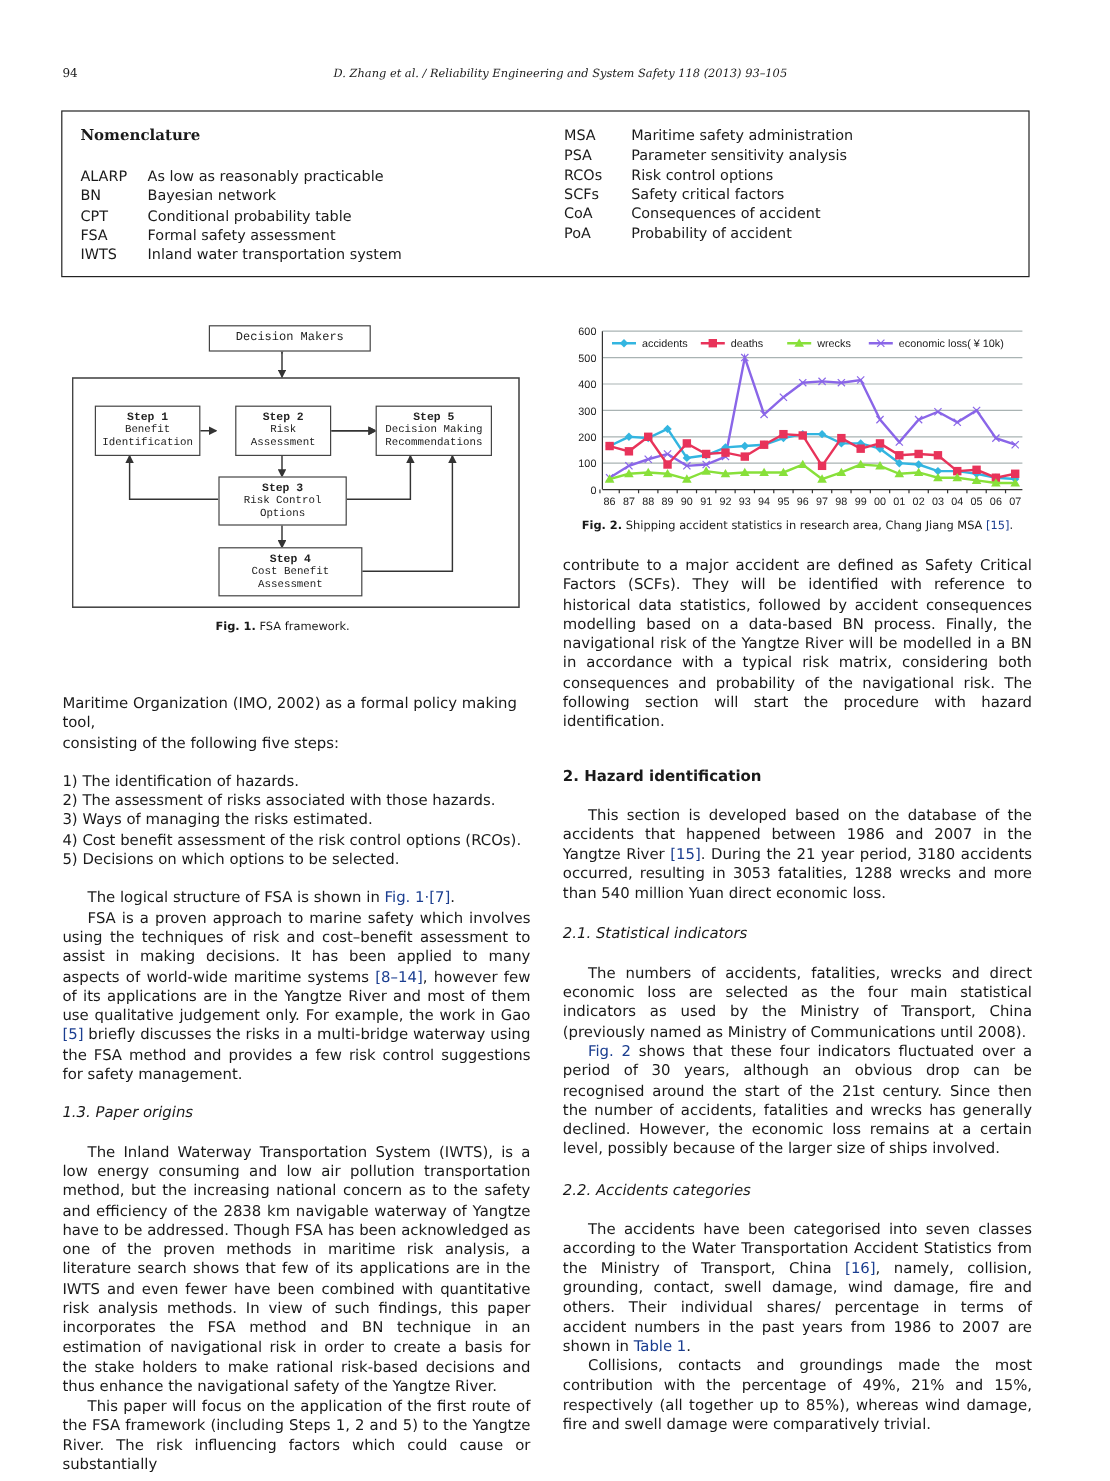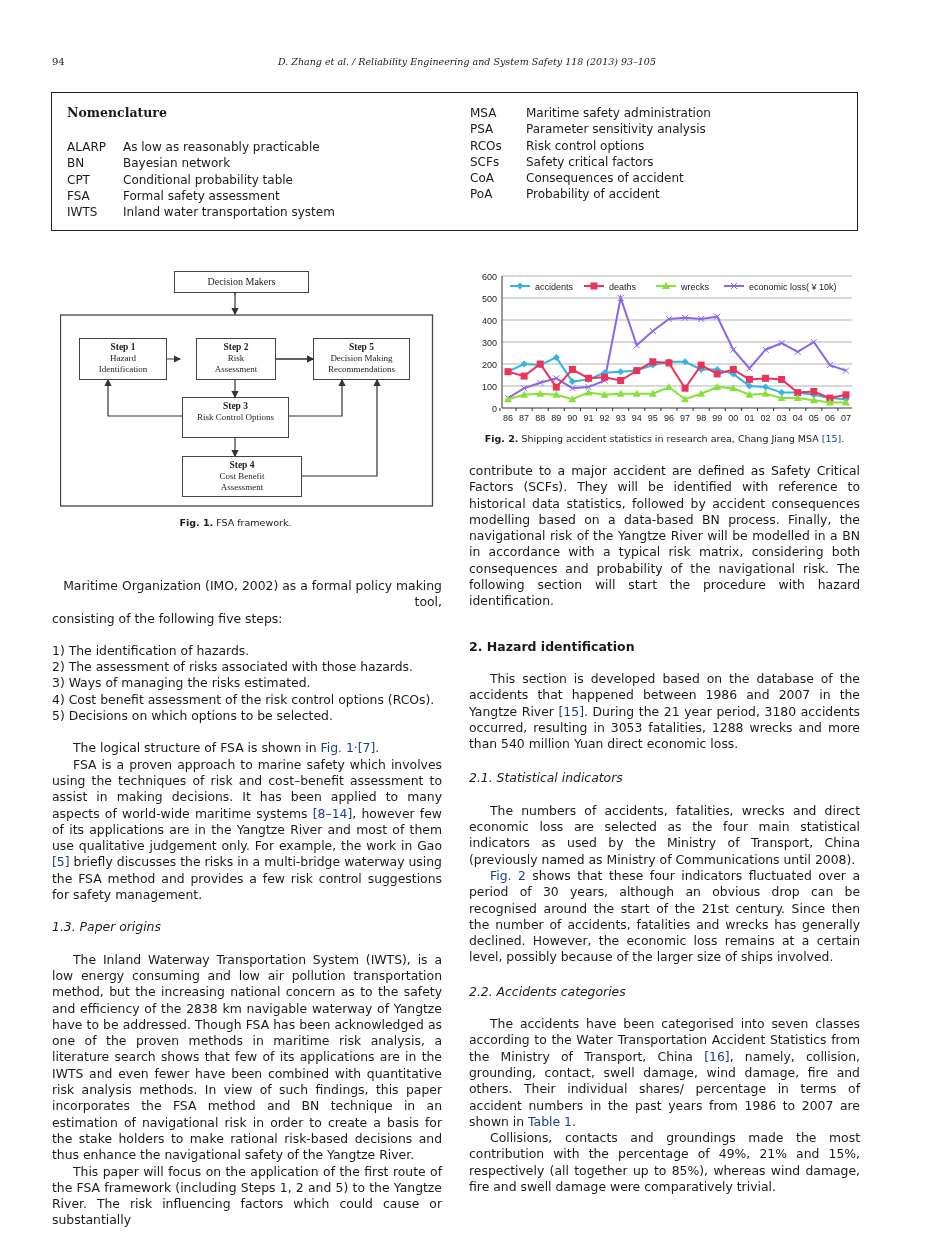--- a/index.html
+++ b/index.html
@@ -8,21 +8,21 @@
   .hdr { top:56px; font-size:10px; }
   .hdr-page { left:52px; }
   .hdr-journal { left:278px; font-style:italic; font-size:9.5px; }
   .nomen { left:51px; top:92px; width:807px; height:139px; border:1.5px solid #222; box-sizing:border-box; font-family:"DejaVu Sans", sans-serif; font-size:12px; }
   .nomen h4 { position:absolute; left:15px; top:12px; margin:0; font-size:12.5px; font-weight:bold; font-family:"DejaVu Serif", serif; }
   .nomen .col { position:absolute; }
   .nomen .row { height:16.3px; line-height:16.3px; white-space:nowrap; }
   .nomen .abbr { display:inline-block; width:56px; }
   .col-left { left:15px; top:46px; }
   .col-right { left:418px; top:12px; }
-  .fig1 { left:60px; top:270px; width:375px; height:240px; font-family:Liberation Serif, serif; }
+  .fig1 { left:60px; top:270px; width:375px; height:240px; font-family:Liberation Mono, monospace; }
   .box { position:absolute; border:1.5px solid #444; background:#fff; box-sizing:border-box; text-align:center; font-size:9px; line-height:11px; color:#222; }
   .box b { display:block; font-size:9.5px; }
   .caption { font-family:"DejaVu Sans", sans-serif; font-size:9.5px; text-align:center; }
   .caption b { font-weight:bold; }
   .link { color:#1a3d8f; }
   .text { font-family:"DejaVu Sans", sans-serif; font-size:12.4px; line-height:16.3px; text-align:justify; }
   .col-l { left:52px; width:390px; }
   .col-r { left:469px; width:391px; }
   .ind { text-indent:21px; }
   p { margin:0; }
@@ -79,21 +79,21 @@
 
     <polyline points="229,146 282,146 282,110" fill="none" stroke="#333" stroke-width="1.2" marker-end="url(#ah)"></polyline>
 
     <line x1="175" y1="167" x2="175" y2="186" stroke="#333" stroke-width="1.2" marker-end="url(#ah)" marker-start="url(#ah)"></line>
 
     <polyline points="229,206 317,206 317,110" fill="none" stroke="#333" stroke-width="1.2" marker-end="url(#ah)"></polyline>
   </svg>
   <div class="box" style="left:114px;top:1px;width:135px;height:22px;line-height:19px;font-size:10px;"><span>Decision Makers</span></div>
   <div class="box" style="left:19px;top:68px;width:88px;height:42px;padding-top:3px;">
       <b>Step 1</b>
-      <div>Hazard</div>
+      <div>Benefit</div>
       <div>Identification</div>
     </div>
   <div class="box" style="left:136px;top:68px;width:80px;height:42px;padding-top:3px;">
       <b>Step 2</b>
       <div>Risk</div>
       <div>Assessment</div>
     </div>
   <div class="box" style="left:253px;top:68px;width:97px;height:42px;padding-top:3px;">
       <b>Step 5</b>
       <div>Decision Making</div>
@@ -313,21 +313,21 @@
         <line x1="254" x2="274" y1="18" y2="18" stroke="#8a66e8" stroke-width="2"></line>
         <line x1="261" y1="15" x2="267" y2="21" stroke="#8a66e8" stroke-width="1"></line>
         <line x1="261" y1="21" x2="267" y2="15" stroke="#8a66e8" stroke-width="1"></line>
         <text x="279" y="21.5" font-size="9" fill="#222">economic loss( ¥ 10k)</text>
       </g>
     </svg>
 </div>
 <div class="abs caption" style="left:469px;top:433px;width:391px;"><b>Fig. 2.</b> <span>Shipping accident statistics in research area, Chang Jiang MSA </span><span class="link">[15]</span><span>.</span></div>
 
 <div class="abs text col-l" style="top:578px;">
-  <p style="text-align:right">Maritime Organization (IMO, 2002) as a formal policy making tool,</p>
+  <p style="text-align:left">Maritime Organization (IMO, 2002) as a formal policy making tool,</p>
   <p style="text-align:left">consisting of the following five steps:</p>
   <div class="list" style="margin-top:16px;">
     <div>1)  The identification of hazards.</div>
     <div>2)  The assessment of risks associated with those hazards.</div>
     <div>3)  Ways of managing the risks estimated.</div>
     <div>4)  Cost benefit assessment of the risk control options (RCOs).</div>
     <div>5)  Decisions on which options to be selected.</div>
   </div>
   <p class="ind" style="margin-top:16px;"><span>The logical structure of FSA is shown in </span><span class="link">Fig. 1·[7]</span><span>.</span></p>
   <p class="ind"><span>FSA is a proven approach to marine safety which involves using the techniques of risk and cost–benefit assessment to assist in making decisions. It has been applied to many aspects of world-wide maritime systems </span><span class="link">[8–14]</span><span>, however few of its applications are in the Yangtze River and most of them use qualitative judgement only. For example, the work in Gao </span><span class="link">[5]</span><span> briefly discusses the risks in a multi-bridge waterway using the FSA method and provides a few risk control suggestions for safety management.</span></p>

